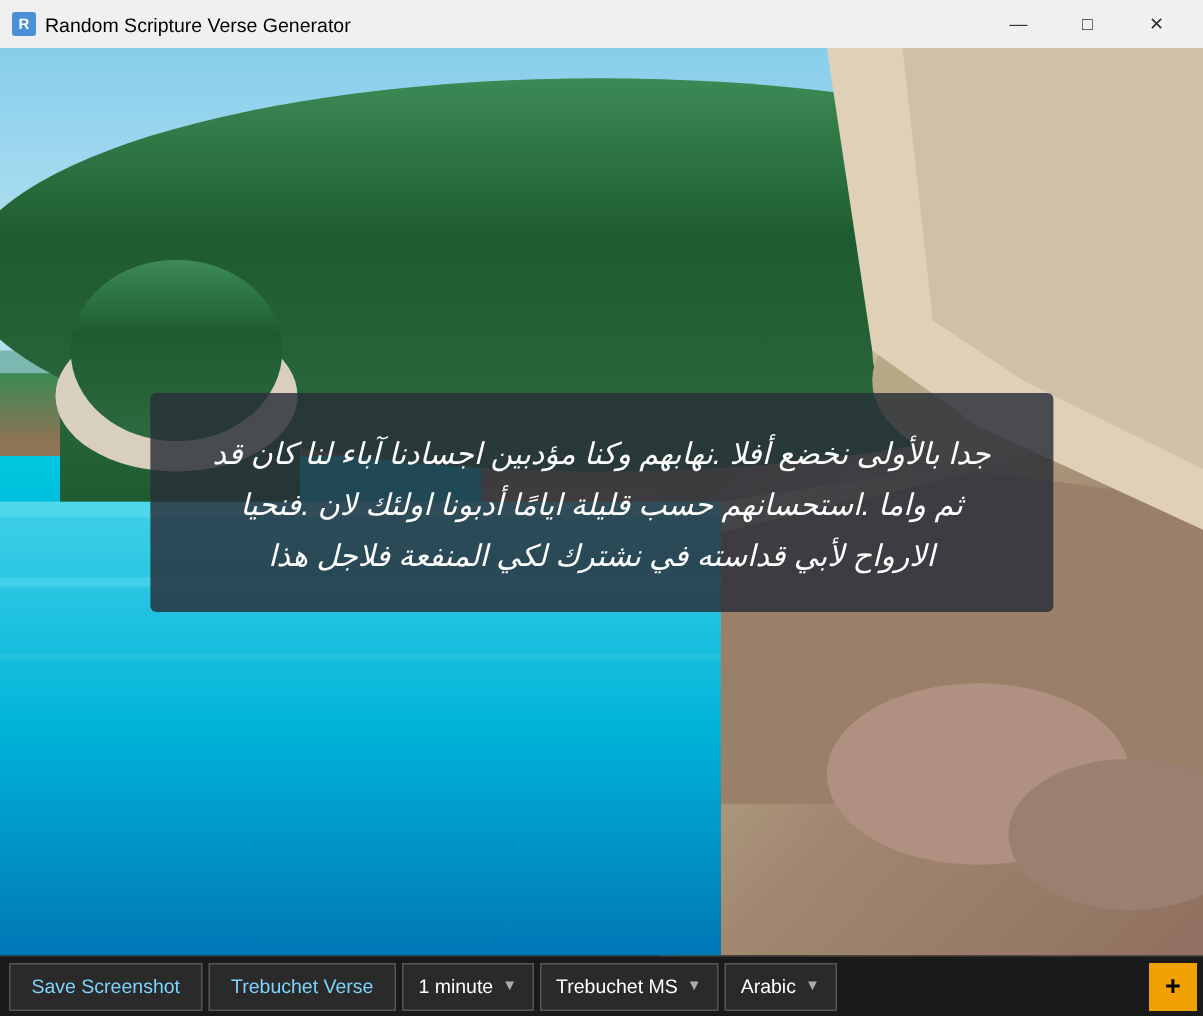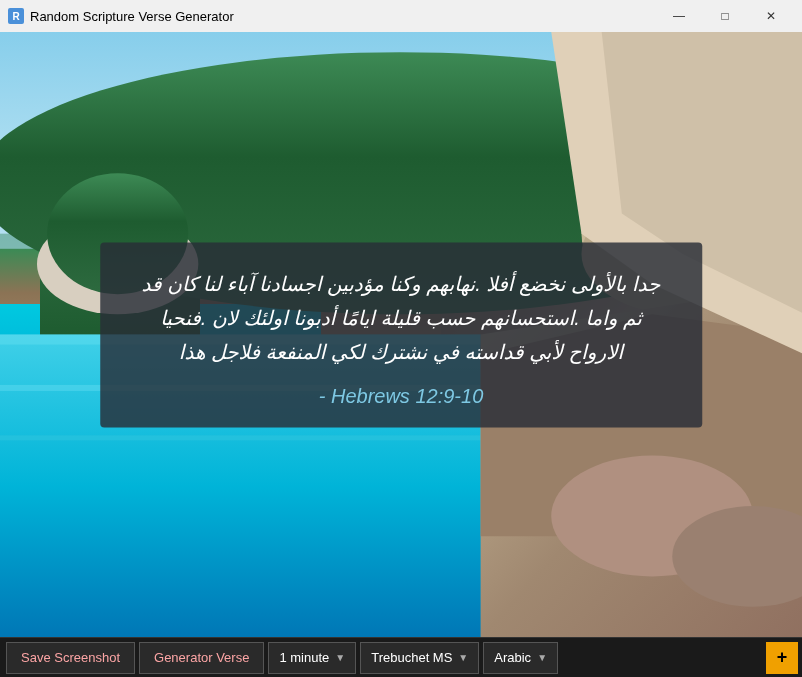--- a/index.html
+++ b/index.html
@@ -172,21 +172,21 @@
       height: 40px;
       padding: 0 4px;
       gap: 0;
       flex-shrink: 0;
       border-top: 1px solid #333;
     }
     .toolbar-btn {
       height: 32px;
       padding: 0 14px;
       background: #2a2a2a;
-      color: #fca5a5;
+      color: #7dd3fc;
       border: 1px solid #555;
       cursor: pointer;
       font-size: 13px;
       font-family: 'Segoe UI', sans-serif;
       white-space: nowrap;
       display: flex;
       align-items: center;
       gap: 4px;
       margin: 0 2px;
     }
@@ -292,27 +292,26 @@
     <polygon points="480,320 650,280 802,300 802,500 480,500" fill="#9a8068"></polygon>
     <ellipse cx="650" cy="480" rx="100" ry="60" fill="#b09080"></ellipse>
     <ellipse cx="750" cy="520" rx="80" ry="50" fill="#9a8070"></ellipse>
 
     <polygon points="550,0 802,0 802,320 650,250 580,200" fill="#e0d0b8"></polygon>
     <polygon points="600,0 802,0 802,280 680,220 620,180" fill="#cfc0a8"></polygon>
   </svg>
 
   <div class="verse-overlay">
     <div class="verse-text">جدا بالأولى نخضع أفلا .نهابهم وكنا مؤدبين اجسادنا آباء لنا كان قد ثم واما .استحسانهم حسب قليلة ايامًا أدبونا اولئك لان .فنحيا الارواح لأبي قداسته في نشترك لكي المنفعة فلاجل هذا</div>
-    <div class="verse-reference">- Hebrews 12:9-10</div>
   </div>
 </div>
 
 <div class="toolbar">
   <button class="toolbar-btn">Save Screenshot</button>
-  <button class="toolbar-btn">Generator Verse</button>
+  <button class="toolbar-btn">Trebuchet Verse</button>
   <div class="toolbar-dropdown">
     <span>1 minute</span>
     <span class="arrow">▼</span>
   </div>
   <div class="toolbar-dropdown">
     <span>Trebuchet MS</span>
     <span class="arrow">▼</span>
   </div>
   <div class="toolbar-dropdown">
     <span>Arabic</span>

